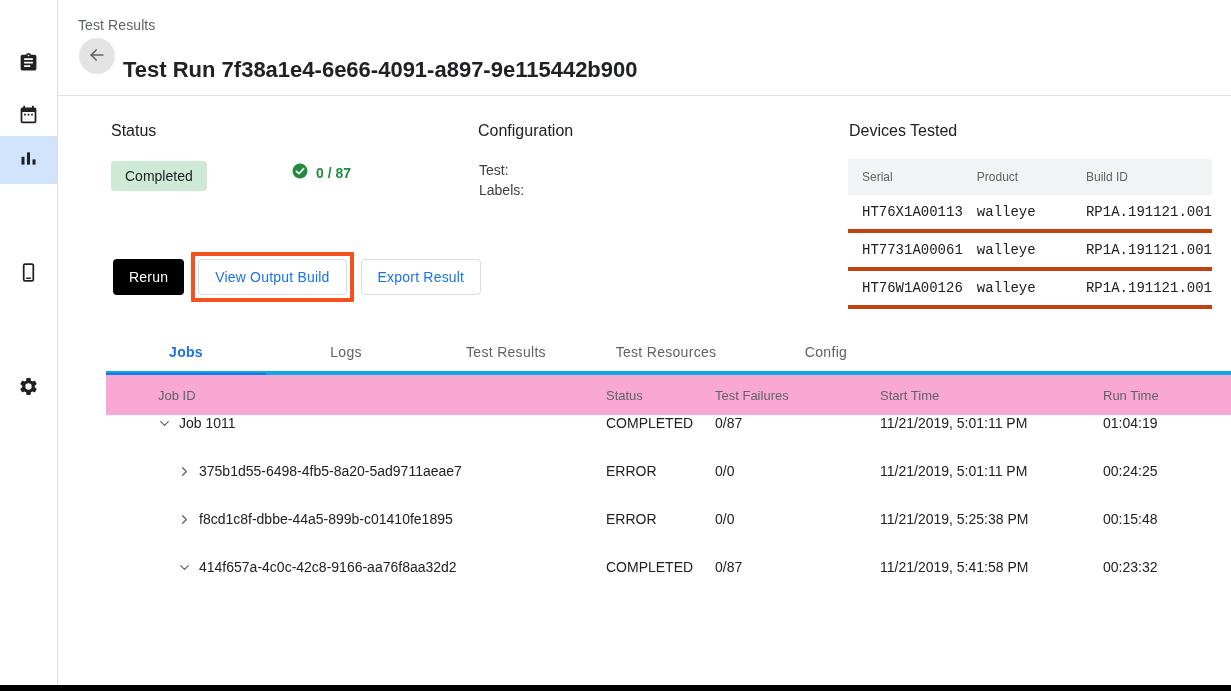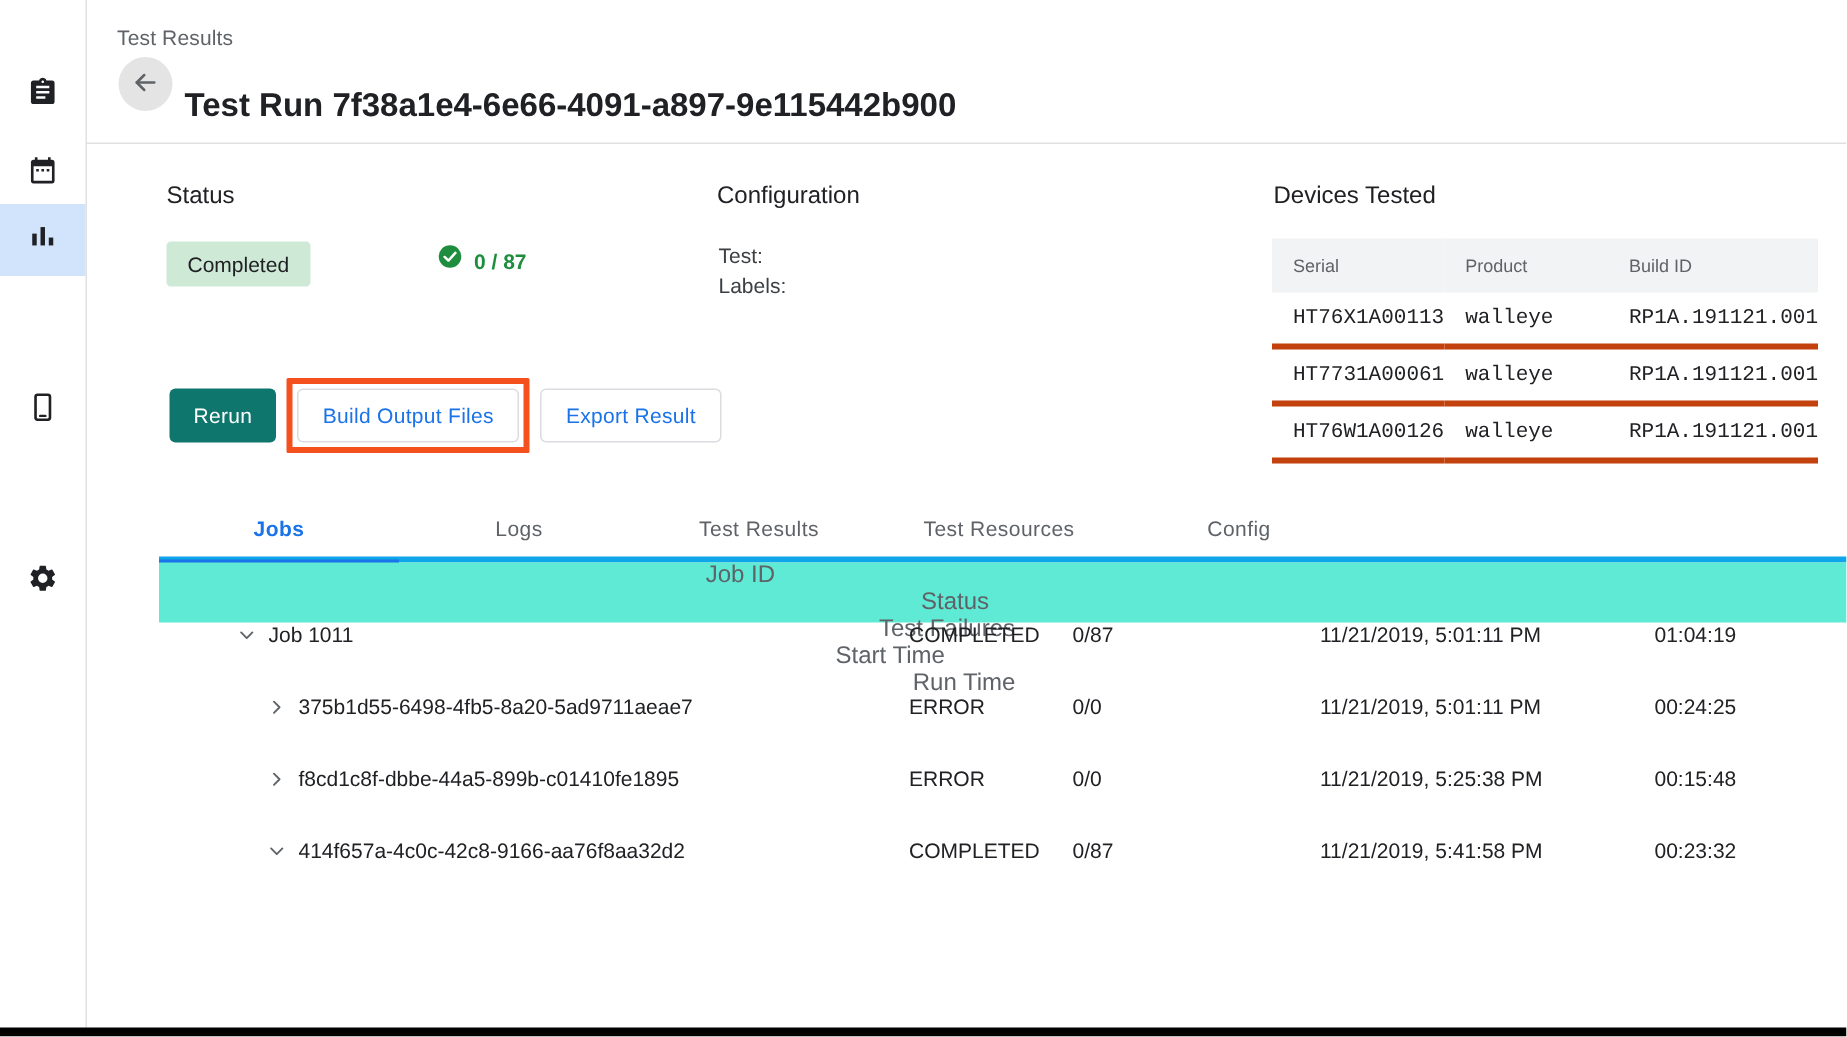--- a/index.html
+++ b/index.html
@@ -141,21 +141,21 @@
     font-family: "Liberation Sans", sans-serif;
     font-size: 14px;
     height: 36px;
     padding: 0 16px;
     border-radius: 4px;
     cursor: pointer;
     letter-spacing: .2px;
     display: inline-flex; align-items: center; justify-content: center;
     white-space: nowrap;
   }
-  .btn-primary { background: #0f766e; color: #fff; border: none; }
+  .btn-primary { background: #000000; color: #fff; border: none; }
   .btn-outline { background: #fff; color: #1a73e8; border: 1px solid #dadce0; }
 
   .hl-box {
     border: 4px solid #f4511e;
     padding: 3px;
     border-radius: 1px;
     display: inline-flex;
     margin-left: 7px;
     margin-right: 7px;
   }
@@ -186,26 +186,25 @@
   }
 
   
   #jobs {
     position: absolute; left: 48px; top: 279px;
     width: 1125px;
     font-size: 14px;
   }
   .jobs-head {
     display: flex;
-    background: #5eead4;
+    background: #f9a8d4;
     height: 40px;
     align-items: center;
     color: #5f6368;
-    font-size: 16px;
-    flex-direction: column;
+    font-size: 13px;
   }
   .jobs-row {
     display: flex;
     height: 48px;
     align-items: flex-start;
     color: #202124;
     font-size: 14px;
   }
   .c-id     { width: 500px; padding-left: 51px; display: flex; align-items: center; }
   .c-status { width: 109px; }
@@ -336,21 +335,21 @@
           <td>HT76W1A00126</td>
           <td>walleye</td>
           <td>RP1A.191121.001</td>
         </tr>
       </tbody>
     </table>
 
     <div id="actions">
       <button class="btn btn-primary">Rerun</button>
       <span class="hl-box">
-        <button class="btn btn-outline">Build Output Files</button>
+        <button class="btn btn-outline">View Output Build</button>
       </span>
       <button class="btn btn-outline">Export Result</button>
     </div>
 
     <div id="tabs">
       <div class="tab active">Jobs</div>
       <div class="tab">Logs</div>
       <div class="tab">Test Results</div>
       <div class="tab">Test Resources</div>
       <div class="tab">Config</div>

